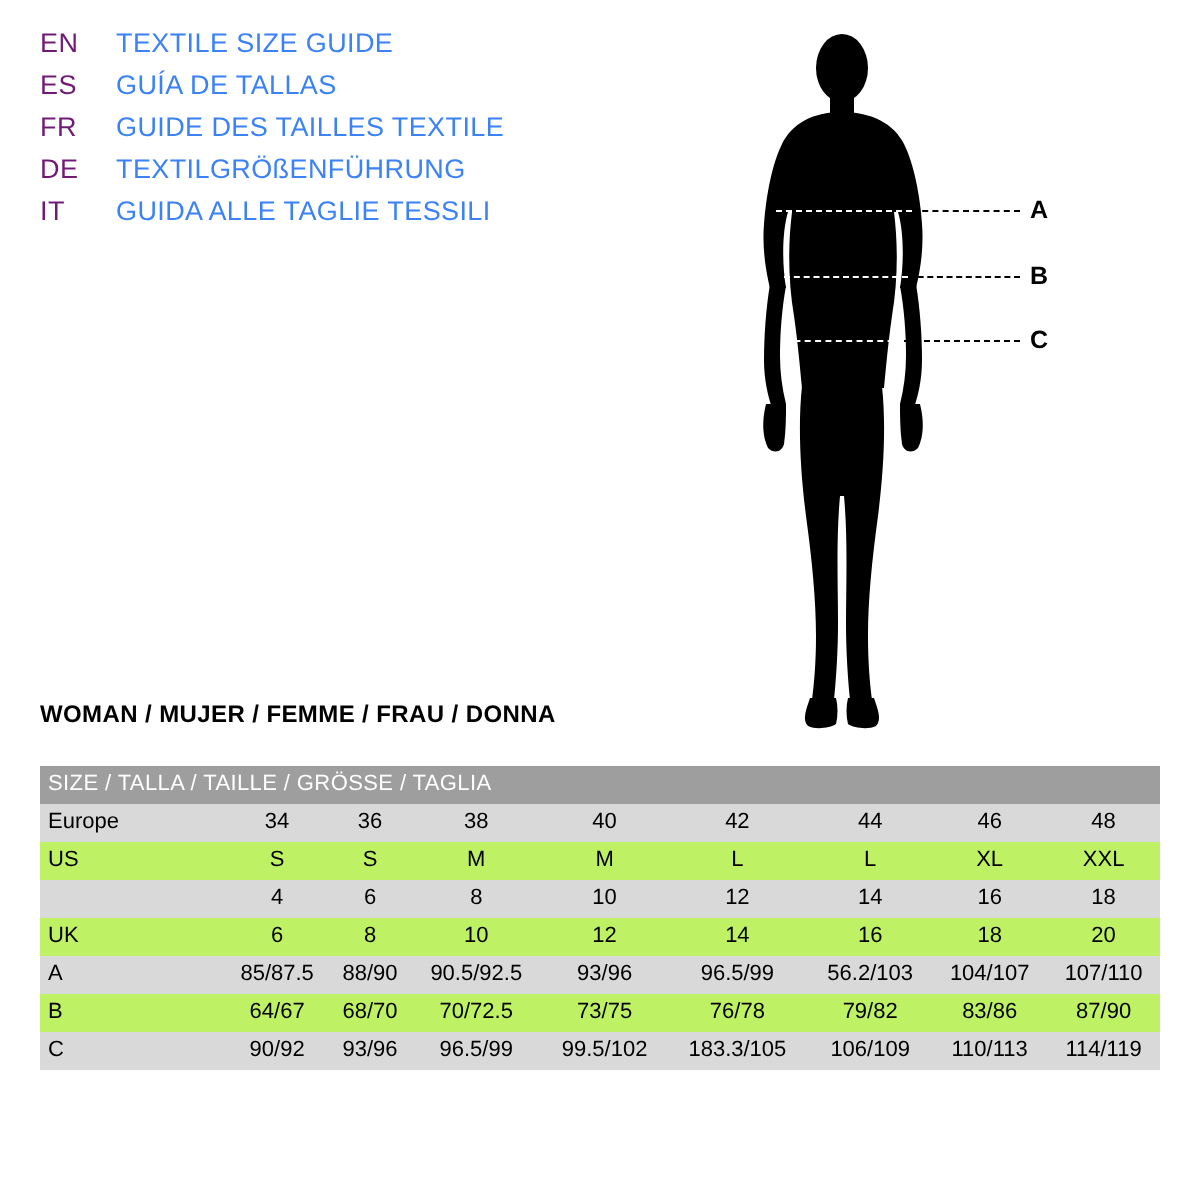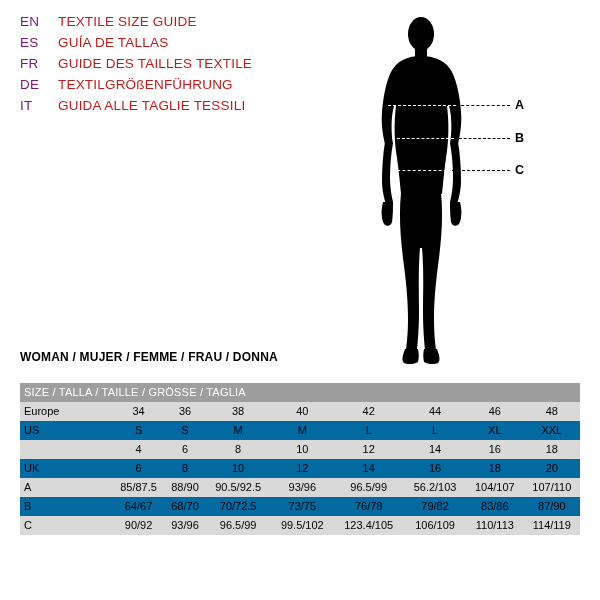--- a/index.html
+++ b/index.html
@@ -34,21 +34,21 @@
     height: 21px;
     font-size: 13.5px;
     letter-spacing: 0.2px;
   }
   .lang-code {
     width: 38px;
     flex: 0 0 38px;
     color: #701a75;
   }
   .lang-text {
-    color: #b91c1c;
+    color: #3b82f6;
   }
 
   
   .figure-wrap {
     position: absolute;
     right: 30px;
     top: 12px;
     width: 220px;
     height: 360px;
   }
@@ -109,21 +109,21 @@
     font-size: 11px;
     height: 19px;
     text-align: left;
     padding-left: 4px;
     letter-spacing: 0.2px;
   }
   .row-shade td {
     background: #d9d9d9;
   }
   .row-plain td {
-    background: #0369a1;
+    background: #bef264;
   }
 
   
   .notes {
     position: absolute;
     left: 20px;
     top: 542px;
     font-size: 11.5px;
     font-weight: 700;
     letter-spacing: 0.1px;
@@ -308,21 +308,21 @@
         <td>83/86</td>
         <td>87/90</td>
       </tr>
 
       <tr class="row-shade">
         <td class="rowhead">C</td>
         <td>90/92</td>
         <td>93/96</td>
         <td>96.5/99</td>
         <td>99.5/102</td>
-        <td>123.4/105</td>
+        <td>183.3/105</td>
         <td>106/109</td>
         <td>110/113</td>
         <td>114/119</td>
       </tr>
     </tbody>
   </table>
 
 
 </div>
 

